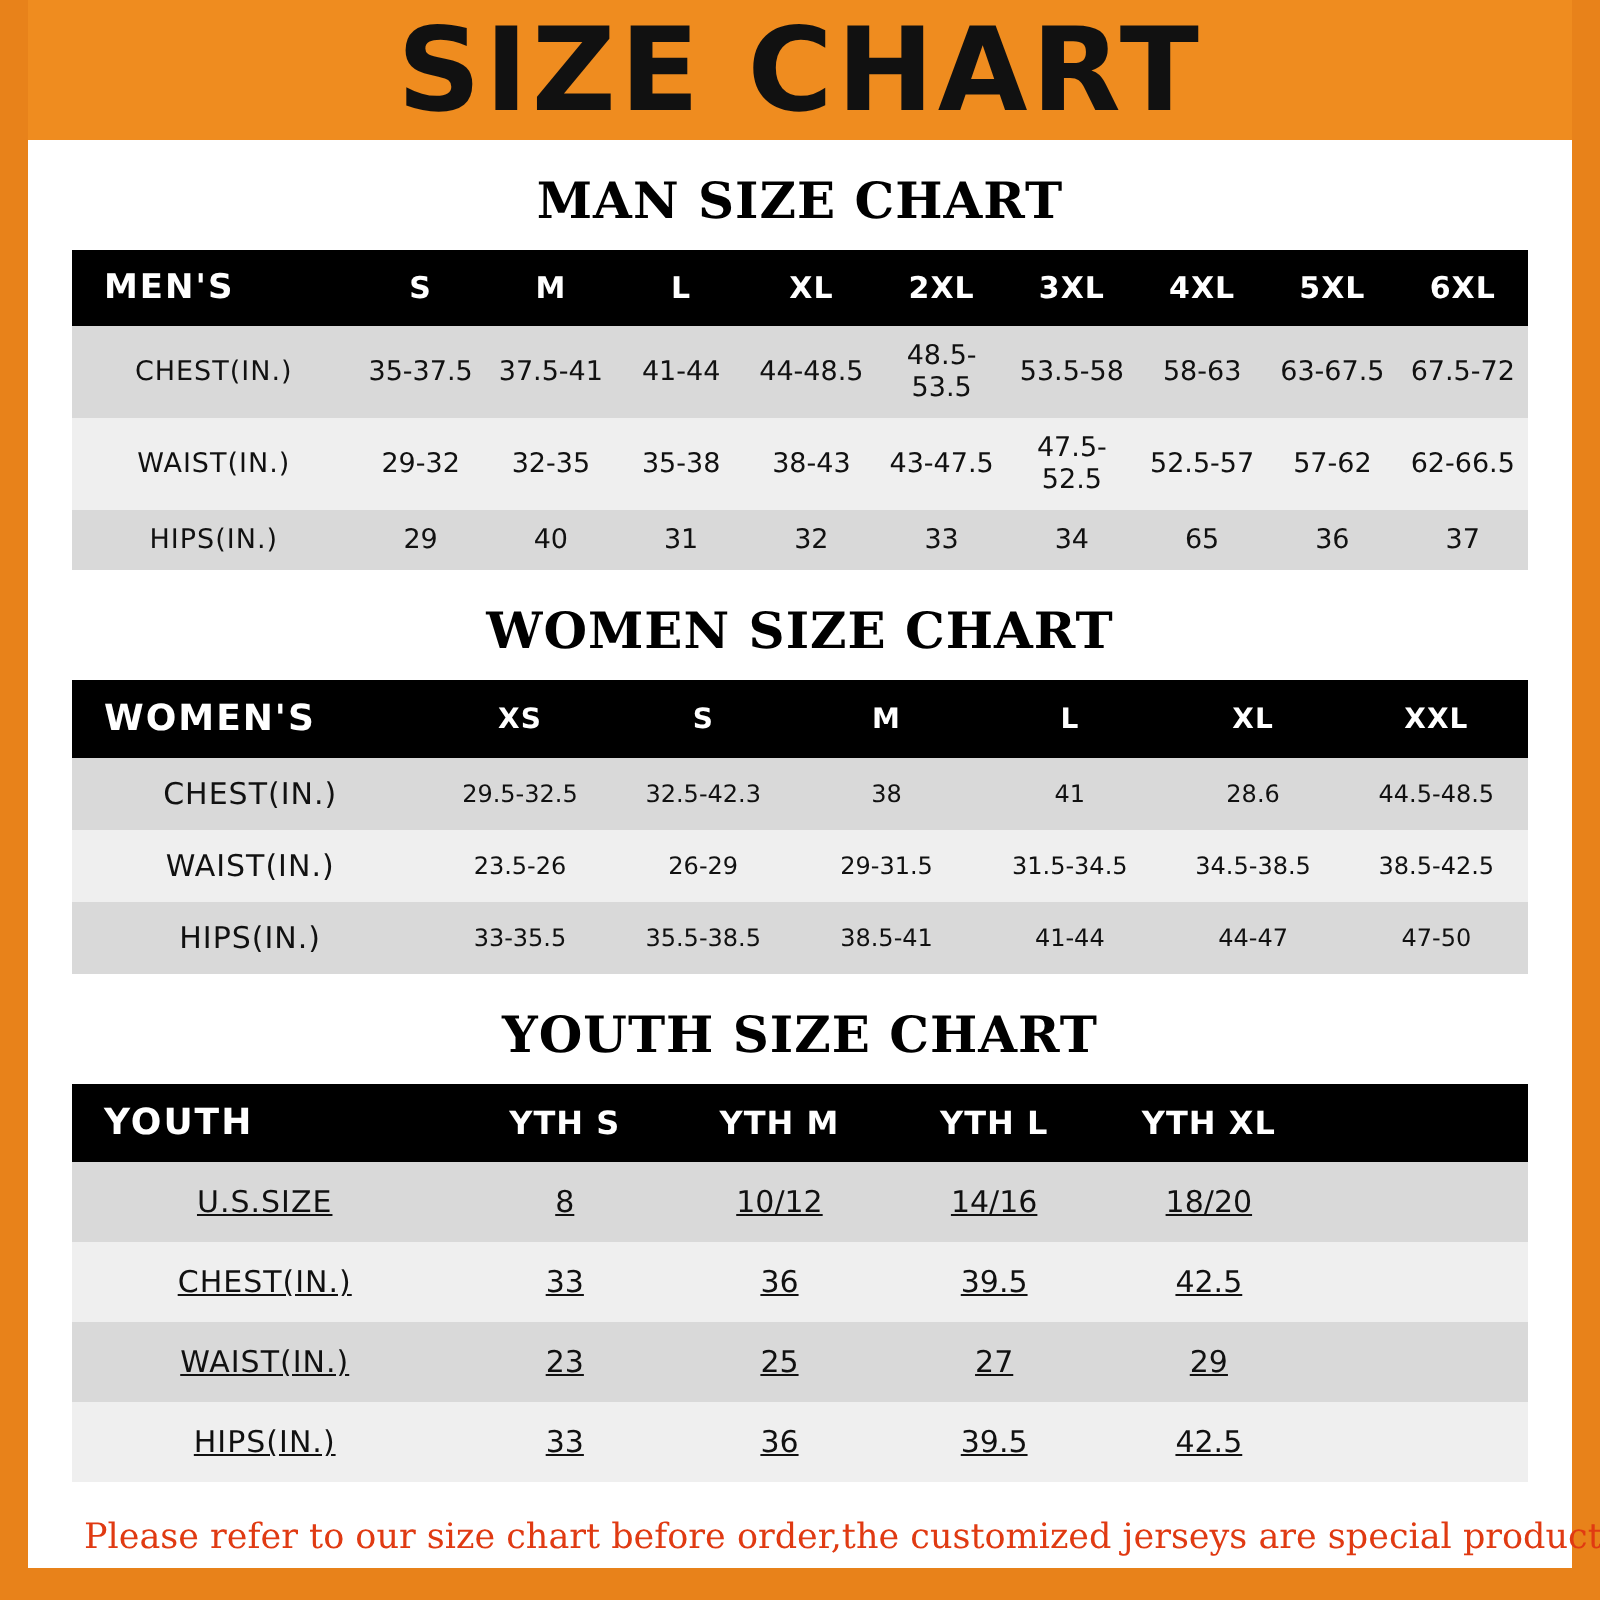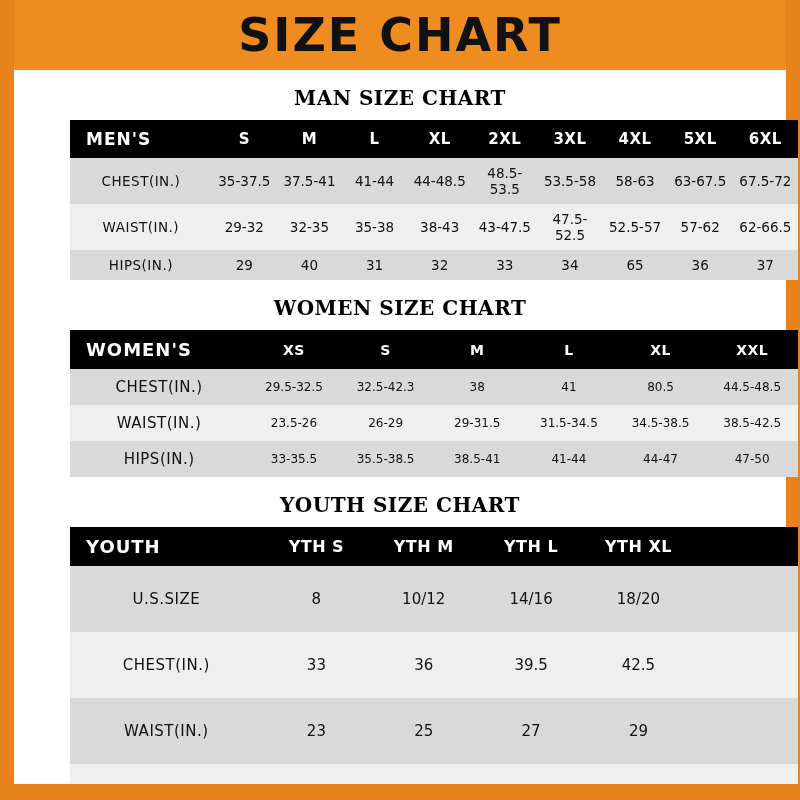--- a/index.html
+++ b/index.html
@@ -25,44 +25,43 @@
   .header-band {
     background: #ef8c1f;
     height: 70px;
     display: flex;
     align-items: center;
     justify-content: center;
   }
   .header-title {
     font-family: "DejaVu Sans", sans-serif;
     font-weight: bold;
-    font-size: 46px;
+    font-size: 58px;
     letter-spacing: 2px;
     color: #111111;
     text-align: center;
     line-height: 1;
   }
   .content {
     padding: 0 22px;
     box-sizing: border-box;
   }
   .section-title {
     text-align: center;
     font-family: "DejaVu Serif", serif;
     font-weight: bold;
-    font-size: 20px;
+    font-size: 25px;
     color: #000000;
     letter-spacing: 0.5px;
     margin: 16px 0 10px 0;
   }
   table.size-table {
     width: 100%;
     border-collapse: collapse;
     table-layout: fixed;
-    margin-left: 34px;
   }
   table.size-table tr.head-row {
     background: #000000;
   }
   table.size-table tr.head-row th {
     color: #ffffff;
     font-weight: bold;
     font-size: 15px;
     padding: 9px 2px;
     text-align: center;
@@ -89,21 +88,21 @@
   table.size-table tbody tr.shade-b td { background: #efefef; }
 
   
   #women-table tr.head-row th { font-size: 14px; }
   #women-table tr.head-row th.first-col { font-size: 18px; }
   #women-table tbody td { font-size: 12px; padding: 9px 2px; }
   #women-table tbody td.first-col { font-size: 15px; }
 
   #youth-table tr.head-row th { font-size: 16px; }
   #youth-table tr.head-row th.first-col { font-size: 18px; }
-  #youth-table tbody td { font-size: 15px; padding: 24px 2px; }
+  #youth-table tbody td { font-size: 15px; padding: 11px 2px; text-decoration: underline; }
   #youth-table tbody td.first-col { font-size: 15px; }
 
   .notice {
     margin-top: 16px;
     padding: 0 6px;
     text-align: center;
     color: #e03a12;
     font-family: "DejaVu Serif", serif;
     font-size: 17.5px;
     line-height: 1.45;
@@ -198,21 +197,21 @@
           <th>XXL</th>
         </tr>
       </thead>
       <tbody>
         <tr class="shade-a">
           <td class="first-col">CHEST(IN.)</td>
           <td>29.5-32.5</td>
           <td>32.5-42.3</td>
           <td>38</td>
           <td>41</td>
-          <td>80.5</td>
+          <td>28.6</td>
           <td>44.5-48.5</td>
         </tr>
         <tr class="shade-b">
           <td class="first-col">WAIST(IN.)</td>
           <td>23.5-26</td>
           <td>26-29</td>
           <td>29-31.5</td>
           <td>31.5-34.5</td>
           <td>34.5-38.5</td>
           <td>38.5-42.5</td>

